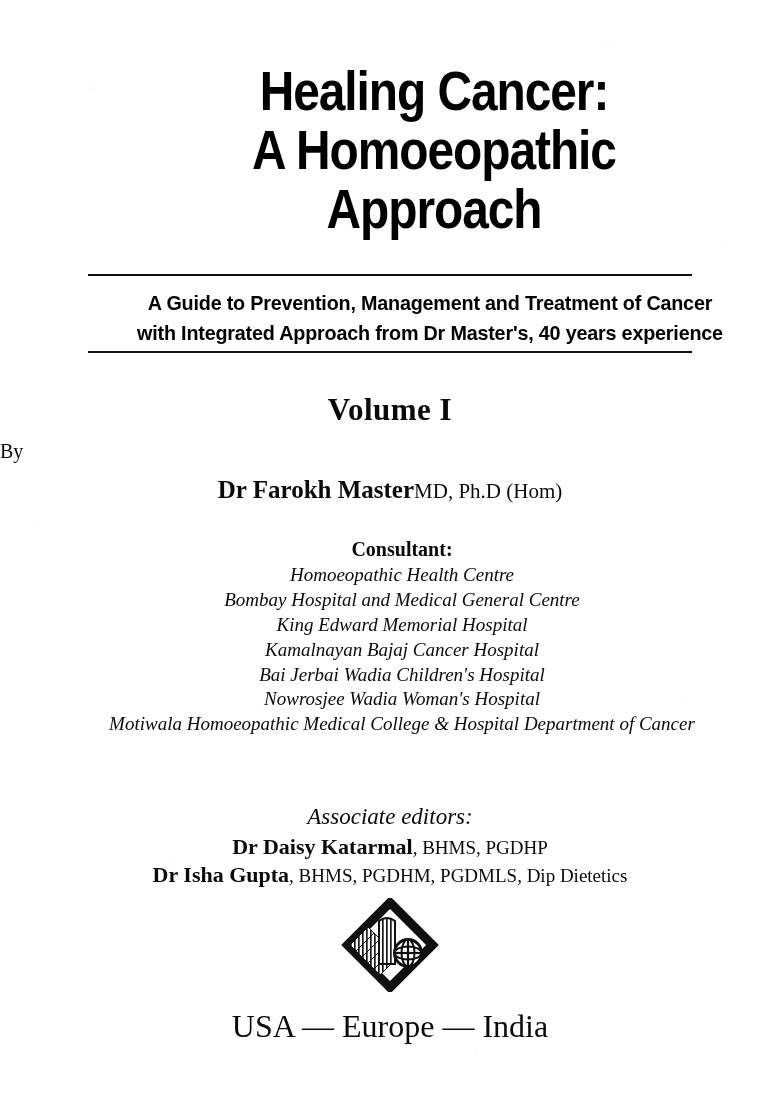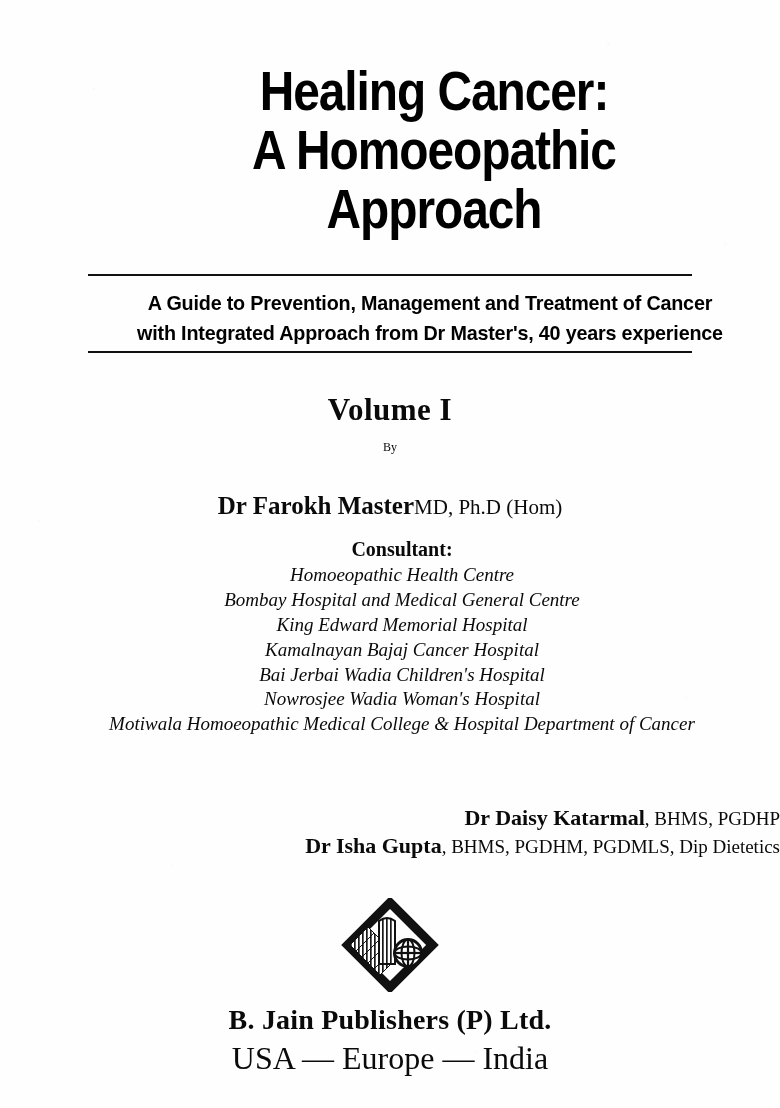--- a/index.html
+++ b/index.html
@@ -105,26 +105,25 @@
     letter-spacing: 0.5px;
     margin-top: 28px;
   }
 
   
   .by {
     position: absolute;
     top: 440px;
     left: 0;
     width: 100%;
-    text-align: center;
-    font-size: 12px;
+    font-size: 20px;
   }
   .author {
     position: absolute;
-    top: 492px;
+    top: 476px;
     left: 0;
     width: 100%;
     text-align: center;
     font-size: 25px;
   }
   .author .name { font-weight: 700; }
   .author .creds { font-weight: 400; font-size: 21px; }
 
   
   .consultant-block {
@@ -155,21 +154,20 @@
     text-align: center;
   }
   .editors-heading {
     font-style: italic;
     font-size: 23px;
     margin-bottom: 3px;
   }
   .editor-line {
     font-size: 22px;
     line-height: 1.27;
-    text-align: right;
   }
   .editor-line .ename { font-weight: 700; }
   .editor-line .edeg { font-weight: 400; font-size: 19px; }
 
   
   .logo-wrap {
     position: absolute;
     top: 898px;
     left: 0;
     width: 100%;
@@ -228,20 +226,21 @@
       <div class="consultant-item">Homoeopathic Health Centre</div>
       <div class="consultant-item">Bombay Hospital and Medical General Centre</div>
       <div class="consultant-item">King Edward Memorial Hospital</div>
       <div class="consultant-item">Kamalnayan Bajaj Cancer Hospital</div>
       <div class="consultant-item">Bai Jerbai Wadia Children's Hospital</div>
       <div class="consultant-item">Nowrosjee Wadia Woman's Hospital</div>
       <div class="consultant-item">Motiwala Homoeopathic Medical College &amp; Hospital Department of Cancer</div>
     </div>
 
     <div class="editors-block">
+      <div class="editors-heading">Associate editors:</div>
       <div class="editor-line">
         <span class="ename">Dr Daisy Katarmal</span><span class="edeg">, BHMS, PGDHP</span>
       </div>
       <div class="editor-line">
         <span class="ename">Dr Isha Gupta</span><span class="edeg">, BHMS, PGDHM, PGDMLS, Dip Dietetics</span>
       </div>
     </div>
 
     <div class="logo-wrap">
       <svg width="104" height="94" viewBox="0 0 104 94">
@@ -270,18 +269,17 @@
           <circle cx="70" cy="55" r="13.5" fill="#ffffff" stroke="#111" stroke-width="3"></circle>
           <line x1="56.5" y1="55" x2="83.5" y2="55" stroke="#111" stroke-width="2.2"></line>
           <line x1="70" y1="41.5" x2="70" y2="68.5" stroke="#111" stroke-width="2.2"></line>
           <ellipse cx="70" cy="55" rx="6.5" ry="13.5" fill="none" stroke="#111" stroke-width="2"></ellipse>
           <ellipse cx="70" cy="55" rx="13.5" ry="6.5" fill="none" stroke="#111" stroke-width="2"></ellipse>
         </g>
       </svg>
     </div>
 
     <div class="publisher-block">
-      <div class="publisher-name">B. Jain Publishers (P) Ltd.</div>
       <div class="publisher-regions">USA — Europe — India</div>
     </div>
 
   </div>
 </div>
 
 </body></html>

